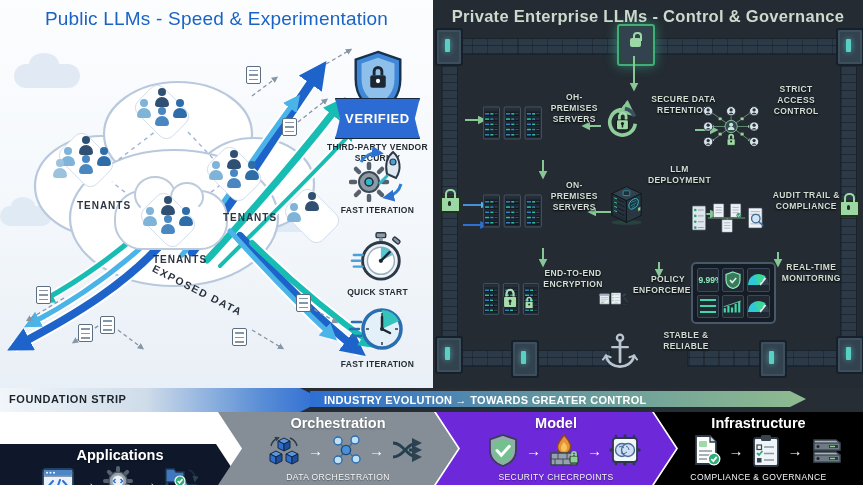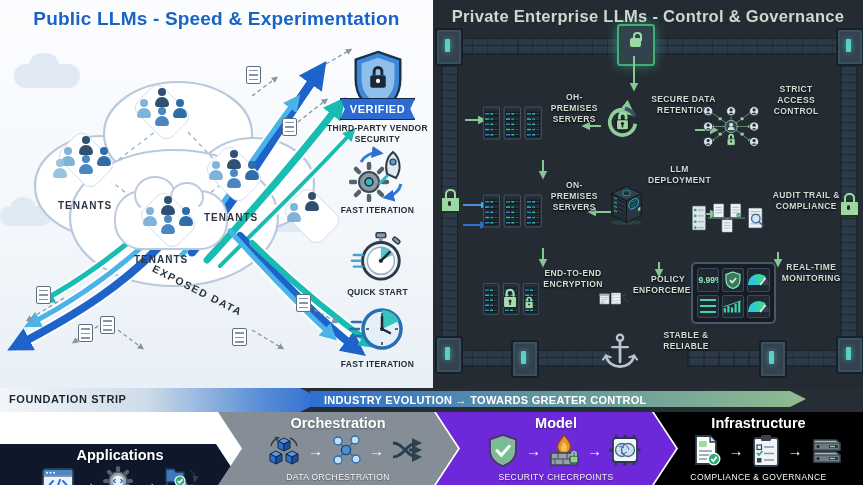--- a/index.html
+++ b/index.html
@@ -2,21 +2,21 @@
 <html><head>
 <meta charset="utf-8">
 <style>
   html,body{margin:0;padding:0;background:#fff}
   #stage{position:relative;width:863px;height:485px;overflow:hidden;
          font-family:"Liberation Sans",sans-serif;background:#f5f8fb}
   
   .lpanel{position:absolute;left:0;top:0;width:433px;height:388px;
           background:linear-gradient(180deg,#fcfdff 0%,#f3f7fb 60%,#e9eff6 100%);overflow:hidden}
   .ltitle{position:absolute;top:8px;left:0;width:100%;text-align:center;
-          font-size:19px;font-weight:bold;color:#1a63c6;letter-spacing:.2px;z-index:7}
+          font-size:19px;font-weight:normal;color:#1a63c6;letter-spacing:.2px;z-index:7}
   .skycloud{position:absolute;background:#dde8f3;border-radius:18px;opacity:.85}
   .skycloud::before{content:"";position:absolute;left:22%;top:-45%;width:46%;height:95%;
           background:inherit;border-radius:50%}
   .cloudsvg{position:absolute;left:6px;top:46px;z-index:1}
   .arrowsvg{position:absolute;left:0;top:0;z-index:3;pointer-events:none}
   .tg{position:absolute;width:70px;height:44px;z-index:4}
   .tg::before{content:"";position:absolute;left:2px;top:-2px;width:62px;height:46px;
           background:#fff;border:1.5px solid #c9d6e5;border-radius:12px;transform:rotate(45deg) scale(.78)}
   .person{position:absolute;width:16px;height:19px}
   .person::before{content:"";position:absolute;left:4px;top:0;width:8px;height:8px;border-radius:50%;background:var(--pc)}
@@ -26,35 +26,35 @@
   .tg .person:nth-child(2){left:8px;top:9px;--pc:#7fb3d8}
   .tg .person:nth-child(3){left:44px;top:9px;--pc:#2e6da8}
   .tg .person:nth-child(4){left:26px;top:17px;--pc:#4a86c0}
   .tg .person:nth-child(5){left:0px;top:21px;--pc:#9cc3de}
   .minicloud{position:absolute;left:114px;top:190px;width:110px;height:56px;background:#fff;
           border:2px solid #bccadc;border-radius:28px;z-index:3}
   .minicloud::before{content:"";position:absolute;left:18px;top:-16px;width:38px;height:34px;
           background:#fff;border:2px solid #bccadc;border-radius:50%;border-bottom-color:#fff}
   .minicloud::after{content:"";position:absolute;left:54px;top:-10px;width:30px;height:26px;
           background:#fff;border:2px solid #bccadc;border-radius:50%;border-bottom-color:#fff}
-  .tenlabel{position:absolute;width:92px;text-align:left;font-size:10px;font-weight:bold;
+  .tenlabel{position:absolute;width:92px;text-align:center;font-size:10px;font-weight:bold;
           color:#2c3642;letter-spacing:1px;z-index:5}
   .exposed{position:absolute;left:148px;top:284px;font-size:10.5px;font-weight:bold;color:#28323e;
           letter-spacing:1.5px;transform:rotate(27deg);z-index:5}
   .doc{position:absolute;width:13px;height:16px;background:#fff;border:1.5px solid #5d6e80;
           border-radius:2px;z-index:4}
   .doc::before{content:"";position:absolute;left:2px;right:2px;top:3px;bottom:2px;
           background:repeating-linear-gradient(#8496a8 0 1.5px,transparent 1.5px 4.5px)}
   
   .mitem{position:absolute;left:322px;width:111px;display:flex;flex-direction:column;
          align-items:center;z-index:6}
   .mcap{font-size:8.5px;font-weight:bold;color:#242c34;letter-spacing:.3px;text-align:center;
         line-height:1.3;margin-top:3px}
   .ribbon{margin-top:-14px;background:#2b6bd3;border:1.5px solid #14273f;color:#fff;
-        font-size:11px;font-weight:bold;letter-spacing:.6px;padding:4px 9px;z-index:2;
+        font-size:13px;font-weight:bold;letter-spacing:.6px;padding:12px 9px;z-index:2;
         clip-path:polygon(0 0,100% 0,calc(100% - 5px) 50%,100% 100%,0 100%,5px 50%)}
   
   .rpanel{position:absolute;left:433px;top:0;width:430px;height:412px;background:#242b33;overflow:hidden}
   .rtitle{position:absolute;top:7px;left:0;width:100%;text-align:center;font-size:16.5px;
           font-weight:bold;color:#ccd9cc;letter-spacing:.3px;z-index:6}
   .wall{position:absolute;background-color:#2c3a47;border:1.5px solid #19232d;
         background-image:repeating-linear-gradient(0deg,rgba(0,0,0,.3) 0 1.5px,transparent 1.5px 8px),
                          repeating-linear-gradient(90deg,rgba(0,0,0,.22) 0 1.5px,transparent 1.5px 15px)}
   .tower{position:absolute;width:24px;height:34px;background:#33424f;border:2px solid #15202a;
          border-radius:3px;box-shadow:inset 0 0 0 2px #3d4e5c;z-index:2}

